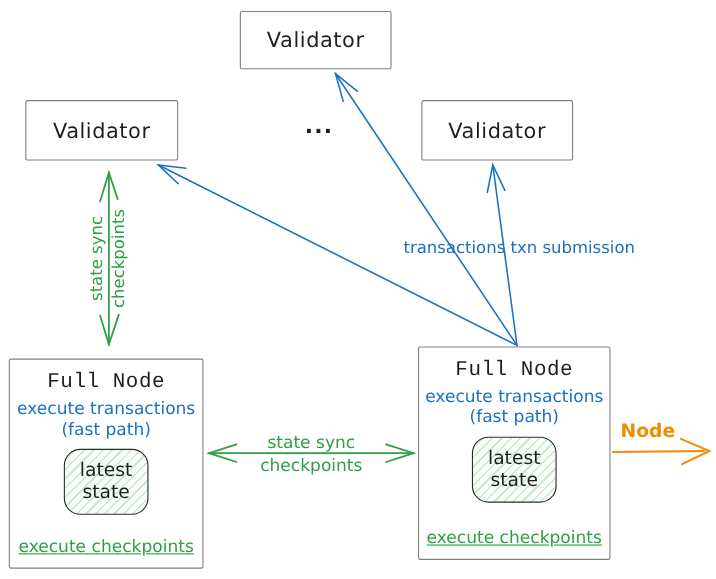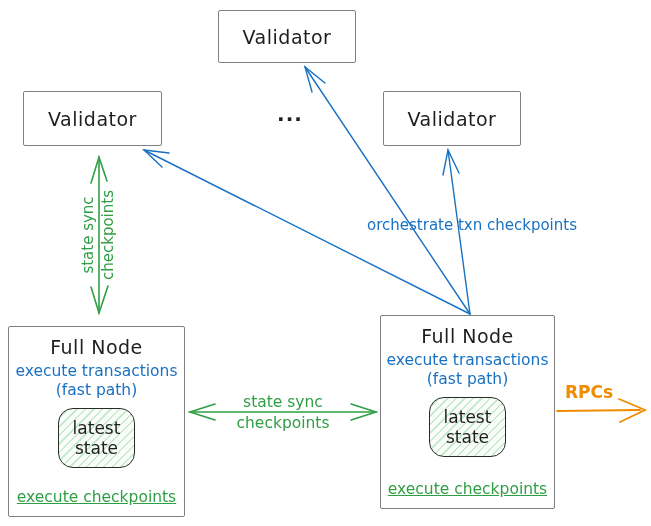--- a/index.html
+++ b/index.html
@@ -53,20 +53,21 @@
     flex-direction: column;
     align-items: center;
     text-align: center;
   }
   .full-node-left  { left: 8px;   top: 326px; width: 177px; height: 191px; }
   .full-node-right { left: 380px; top: 315px; width: 175px; height: 194px; }
   .fn-title {
     margin-top: 9px;
     font-size: 19px;
     letter-spacing: 0.5px;
+    font-family: Liberation Mono, monospace;
   }
   .fn-exec {
     margin-top: 4px;
     font-size: 15.5px;
     line-height: 19px;
     color: #1971c2;
   }
   .state-box {
     margin-top: 8px;
     width: 77px;
@@ -210,17 +211,17 @@
   <div class="vertical-label">
     <span class="line">state sync</span>
     <span class="line">checkpoints</span>
   </div>
 
   <div class="mid-label">
     <span class="line">state sync</span>
     <span class="line">checkpoints</span>
   </div>
 
-  <div class="orchestrate-label">orchestrate txn checkpoints</div>
-
-  <div class="rpcs-label">RPCs</div>
+  <div class="orchestrate-label">transactions txn submission</div>
+
+  <div class="rpcs-label">Node</div>
 
 </div>
 
 </body></html>

